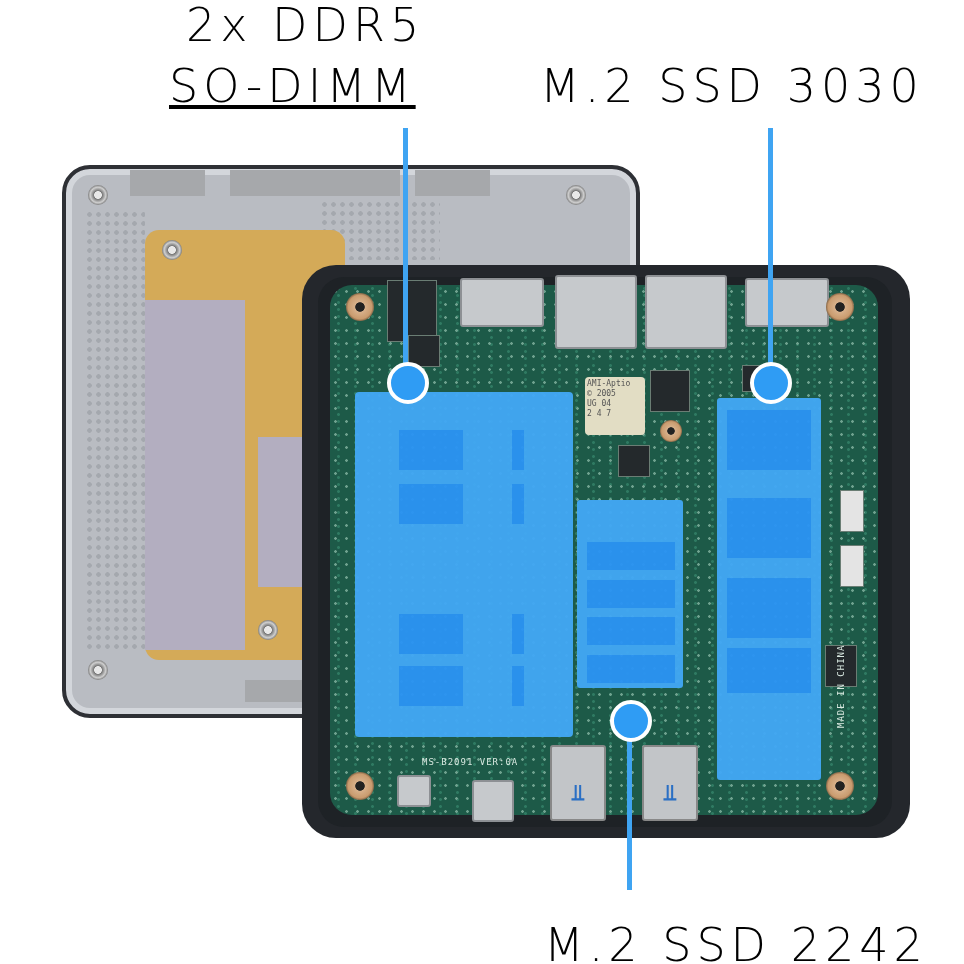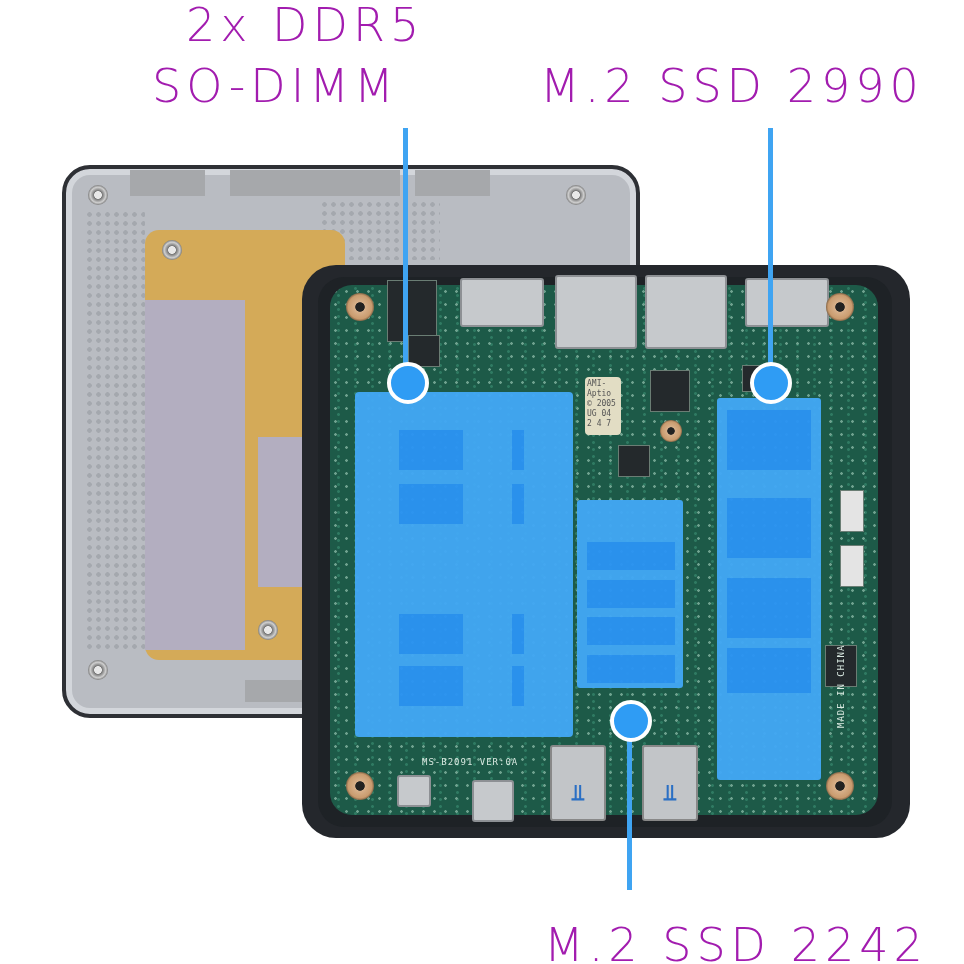--- a/index.html
+++ b/index.html
@@ -1,37 +1,37 @@
 <!DOCTYPE html>
 <html><head>
 <meta charset="utf-8">
 <style>
   html, body { margin:0; padding:0; background:#ffffff; }
   body { width:964px; height:964px; position:relative; overflow:hidden; font-family:"DejaVu Sans", sans-serif; }
-  .label { position:absolute; color:#a21caf; font-size:46px; letter-spacing:5px; font-weight:300; line-height:1; white-space:nowrap; }
+  .label { position:absolute; color:#000000; font-size:46px; letter-spacing:5px; font-weight:300; line-height:1; white-space:nowrap; }
   .leader { position:absolute; background:#3fa4f2; width:5px; }
   .dot { position:absolute; width:34px; height:34px; border-radius:50%; background:#2f9cf4; border:4px solid #ffffff; box-sizing:content-box; }
   
   .back-panel { position:absolute; left:62px; top:165px; width:570px; height:545px; background:#b9bcc2; border-radius:28px; border:4px solid #2e3035; box-shadow: inset 0 0 0 6px #d3d6db; }
   .mesh { position:absolute; background-image: radial-gradient(circle, #9fa3a9 2px, transparent 2.6px); background-size:9px 9px; opacity:.8; }
   .tab { position:absolute; background:#a6a8ab; }
   .copper { position:absolute; left:145px; top:230px; width:200px; height:430px; background:#d4aa58; border-radius:14px; }
   .copper-ext { position:absolute; left:260px; top:320px; width:90px; height:320px; background:#d4aa58; }
   .pad { position:absolute; background:#b3aec0; }
   .screw { position:absolute; width:20px; height:20px; border-radius:50%; background:radial-gradient(circle, #e8e8e8 25%, #777 30%, #cfcfcf 55%, #666 75%); }
   
   .chassis { position:absolute; left:302px; top:265px; width:608px; height:573px; background:#24272c; border-radius:34px; }
   .chassis-inner { position:absolute; left:16px; top:12px; width:574px; height:550px; background:#1e2226; border-radius:26px; }
   .pcb { position:absolute; left:12px; top:8px; width:548px; height:530px; background:#1d5a48; border-radius:22px;
          background-image: radial-gradient(circle, #6fa28f 1px, transparent 1.6px), radial-gradient(circle, #2f7a62 1px, transparent 1.8px);
          background-size: 11px 13px, 17px 7px; }
   .port { position:absolute; background:#c6c9cc; border:2px solid #8d9094; border-radius:3px; }
   .chip { position:absolute; background:#24292c; border:1px solid #6a7d74; }
   .standoff { position:absolute; width:28px; height:28px; border-radius:50%; background:radial-gradient(circle, #222 22%, #d7b08a 26%, #c99b6e 60%, #8a6a4a 70%); }
-  .bios-label { position:absolute; left:585px; top:377px; width:36px; height:58px; background:#e2ddc4; border-radius:4px; color:#555; font-size:8px; padding:2px; box-sizing:border-box; font-family:"DejaVu Sans Mono", monospace; line-height:1.25; }
+  .bios-label { position:absolute; left:585px; top:377px; width:60px; height:58px; background:#e2ddc4; border-radius:4px; color:#555; font-size:8px; padding:2px; box-sizing:border-box; font-family:"DejaVu Sans Mono", monospace; line-height:1.25; }
   .silk { position:absolute; color:#d8e8e0; font-family:"DejaVu Sans Mono", monospace; font-size:9px; letter-spacing:1px; white-space:nowrap; }
   .module { position:absolute; background:#42a8f4; opacity:.96; }
   .module-chip { position:absolute; background:#2b94f3; }
   .usb { position:absolute; width:52px; height:72px; background:#c2c5c8; border:2px solid #888; border-radius:3px; }
   .usb .sym { position:absolute; left:6px; top:30px; width:40px; height:32px; color:#2a6fc4; font-size:22px; font-weight:bold; text-align:center; line-height:32px; }
 </style>
 </head>
 <body>
 
 <div class="back-panel"></div>
@@ -115,22 +115,22 @@
 <div class="usb" style="left:642px;top:745px;">
   <span class="sym">⫫</span>
 </div>
 <div class="port" style="left:472px;top:780px;width:38px;height:38px;"></div>
 <div class="port" style="left:397px;top:775px;width:30px;height:28px;"></div>
 
 <div class="silk" style="left:422px;top:757px;">MS-B2091 VER:0A</div>
 <div class="silk" style="left:836px;top:728px;transform:rotate(-90deg);transform-origin:left top;">MADE IN CHINA</div>
 
 <div class="label" style="left:186px;top:2px;">2x DDR5</div>
-<div class="label" style="left:152px;top:63px;">SO-DIMM</div>
-<div class="label" style="left:540px;top:63px;">M.2 SSD 2990</div>
+<div class="label" style="left:169px;top:63px;text-decoration:underline;">SO-DIMM</div>
+<div class="label" style="left:540px;top:63px;">M.2 SSD 3030</div>
 <div class="label" style="left:544px;top:922px;">M.2 SSD 2242</div>
 
 <div class="leader" style="left:403px;top:128px;height:240px;"></div>
 <div class="dot" style="left:387px;top:362px;"></div>
 
 <div class="leader" style="left:768px;top:128px;height:240px;"></div>
 <div class="dot" style="left:750px;top:362px;"></div>
 
 <div class="leader" style="left:627px;top:720px;height:170px;"></div>
 <div class="dot" style="left:610px;top:700px;"></div>

